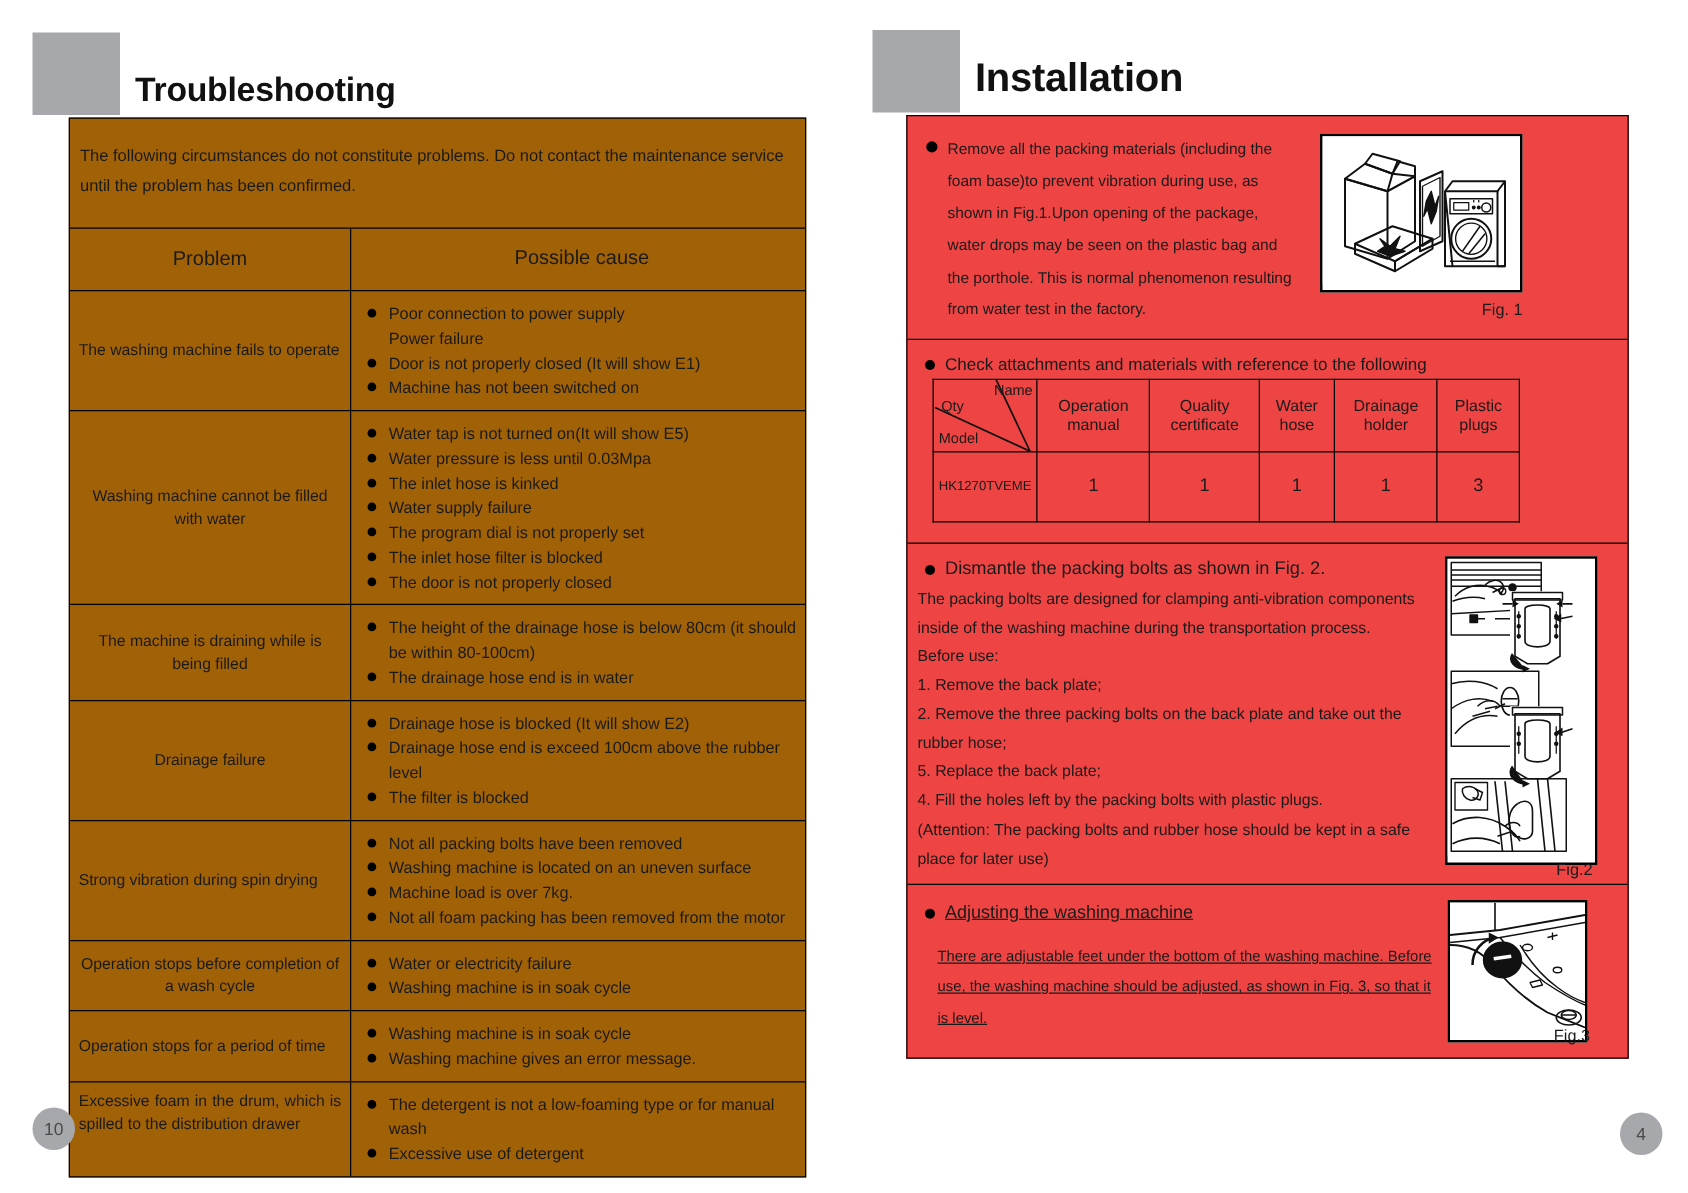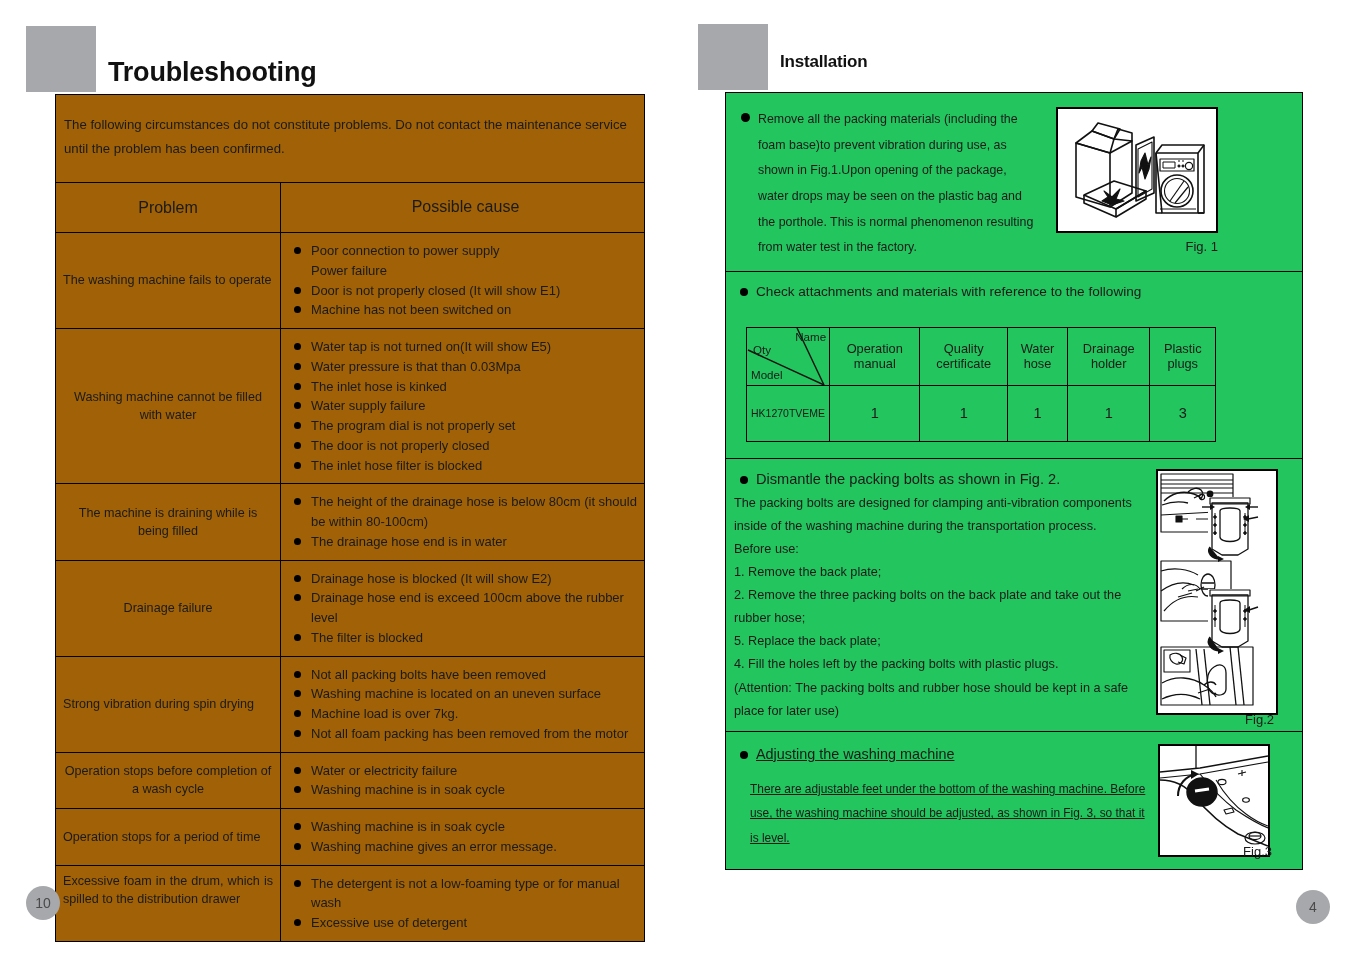--- a/index.html
+++ b/index.html
@@ -19,21 +19,21 @@
   .page-left  { left: 0;   width: 680px; }
   .page-right { left: 680px; width: 670px; }
 
   
   .head-block { position: absolute; display: flex; align-items: center; }
   .head-square { width: 70px; height: 66px; background: #a7a8ab; flex: none; }
   .head-title {
     font-size: 27px; font-weight: bold; letter-spacing: -0.2px;
     color: #111; margin-left: 12px; margin-top: 26px; white-space: nowrap;
   }
-  .head-title.small { font-size: 17px; margin-top: 10px; }
+  .head-title.small { font-size: 32px; margin-top: 10px; }
 
   
   .pagenum {
     position: absolute;
     width: 34px; height: 34px; border-radius: 50%;
     background: #a7a8ab; color: #4a4a4a;
     font-size: 14px; display: flex; align-items: center; justify-content: center;
   }
   .pagenum-left  { left: 26px;  top: 886px; }
   .pagenum-right { left: 1296px; top: 890px; }
@@ -77,21 +77,21 @@
   ul.blist li.bullet::before {
     content: ""; position: absolute; left: 7px; top: 6px;
     width: 7px; height: 7px; border-radius: 50%; background: #000;
   }
   ul.blist li.nobullet { padding-left: 24px; }
 
   
   .inst-box {
     position: absolute;
     left: 725px; top: 92px; width: 578px;
-    border: 1.6px solid #000; background: #22c55e;
+    border: 1.6px solid #000; background: #ef4444;
   }
   .inst-sec { border-bottom: 1.6px solid #000; position: relative; }
   .inst-sec:last-child { border-bottom: none; }
 
   .b-item { position: relative; padding-left: 22px; }
   .b-item::before {
     content: ""; position: absolute; left: 6px; top: 7px;
     width: 8px; height: 8px; border-radius: 50%; background: #000;
   }
 
@@ -106,21 +106,21 @@
     width: 9px; height: 9px; border-radius: 50%; background: #000;
   }
   .fig1-wrap { margin-left: 22px; position: relative; }
   .fig-frame { border: 2.4px solid #000; background: #fff; }
   .fig-cap { font-size: 13px; text-align: right; margin-top: 6px; }
 
   
   .sec2 { padding: 9px 10px 16px 8px; }
   .sec2 .b-item { font-size: 13.6px; line-height: 1.6; }
   .att-table {
-    margin: 24px 0 0 12px;
+    margin: 0 0 0 12px;
     border-collapse: collapse;
     border: 1.4px solid #000;
     width: 470px;
   }
   .att-table td, .att-table th {
     border: 1.2px solid #000;
     font-weight: normal;
     font-size: 12.8px;
     padding: 5px 4px;
     text-align: center;
@@ -188,26 +188,26 @@
                 <li class="bullet">Door is not properly closed (It will show E1)</li>
                 <li class="bullet">Machine has not been switched on</li>
               </ul>
             </div>
           </div>
           <div class="ts-row">
             <div class="ts-c1">Washing machine cannot be filled with water</div>
             <div class="ts-c2">
               <ul class="blist">
                 <li class="bullet">Water tap is not turned on(It will show E5)</li>
-                <li class="bullet">Water pressure is that than 0.03Mpa</li>
+                <li class="bullet">Water pressure is less until 0.03Mpa</li>
                 <li class="bullet">The inlet hose is kinked</li>
                 <li class="bullet">Water supply failure</li>
                 <li class="bullet">The program dial is not properly set</li>
+                <li class="bullet">The inlet hose filter is blocked</li>
                 <li class="bullet">The door is not properly closed</li>
-                <li class="bullet">The inlet hose filter is blocked</li>
               </ul>
             </div>
           </div>
           <div class="ts-row">
             <div class="ts-c1">The machine is draining while is being filled</div>
             <div class="ts-c2">
               <ul class="blist">
                 <li class="bullet">The height of the drainage hose is below 80cm (it should be within 80-100cm)</li>
                 <li class="bullet">The drainage hose end is in water</li>
               </ul>

